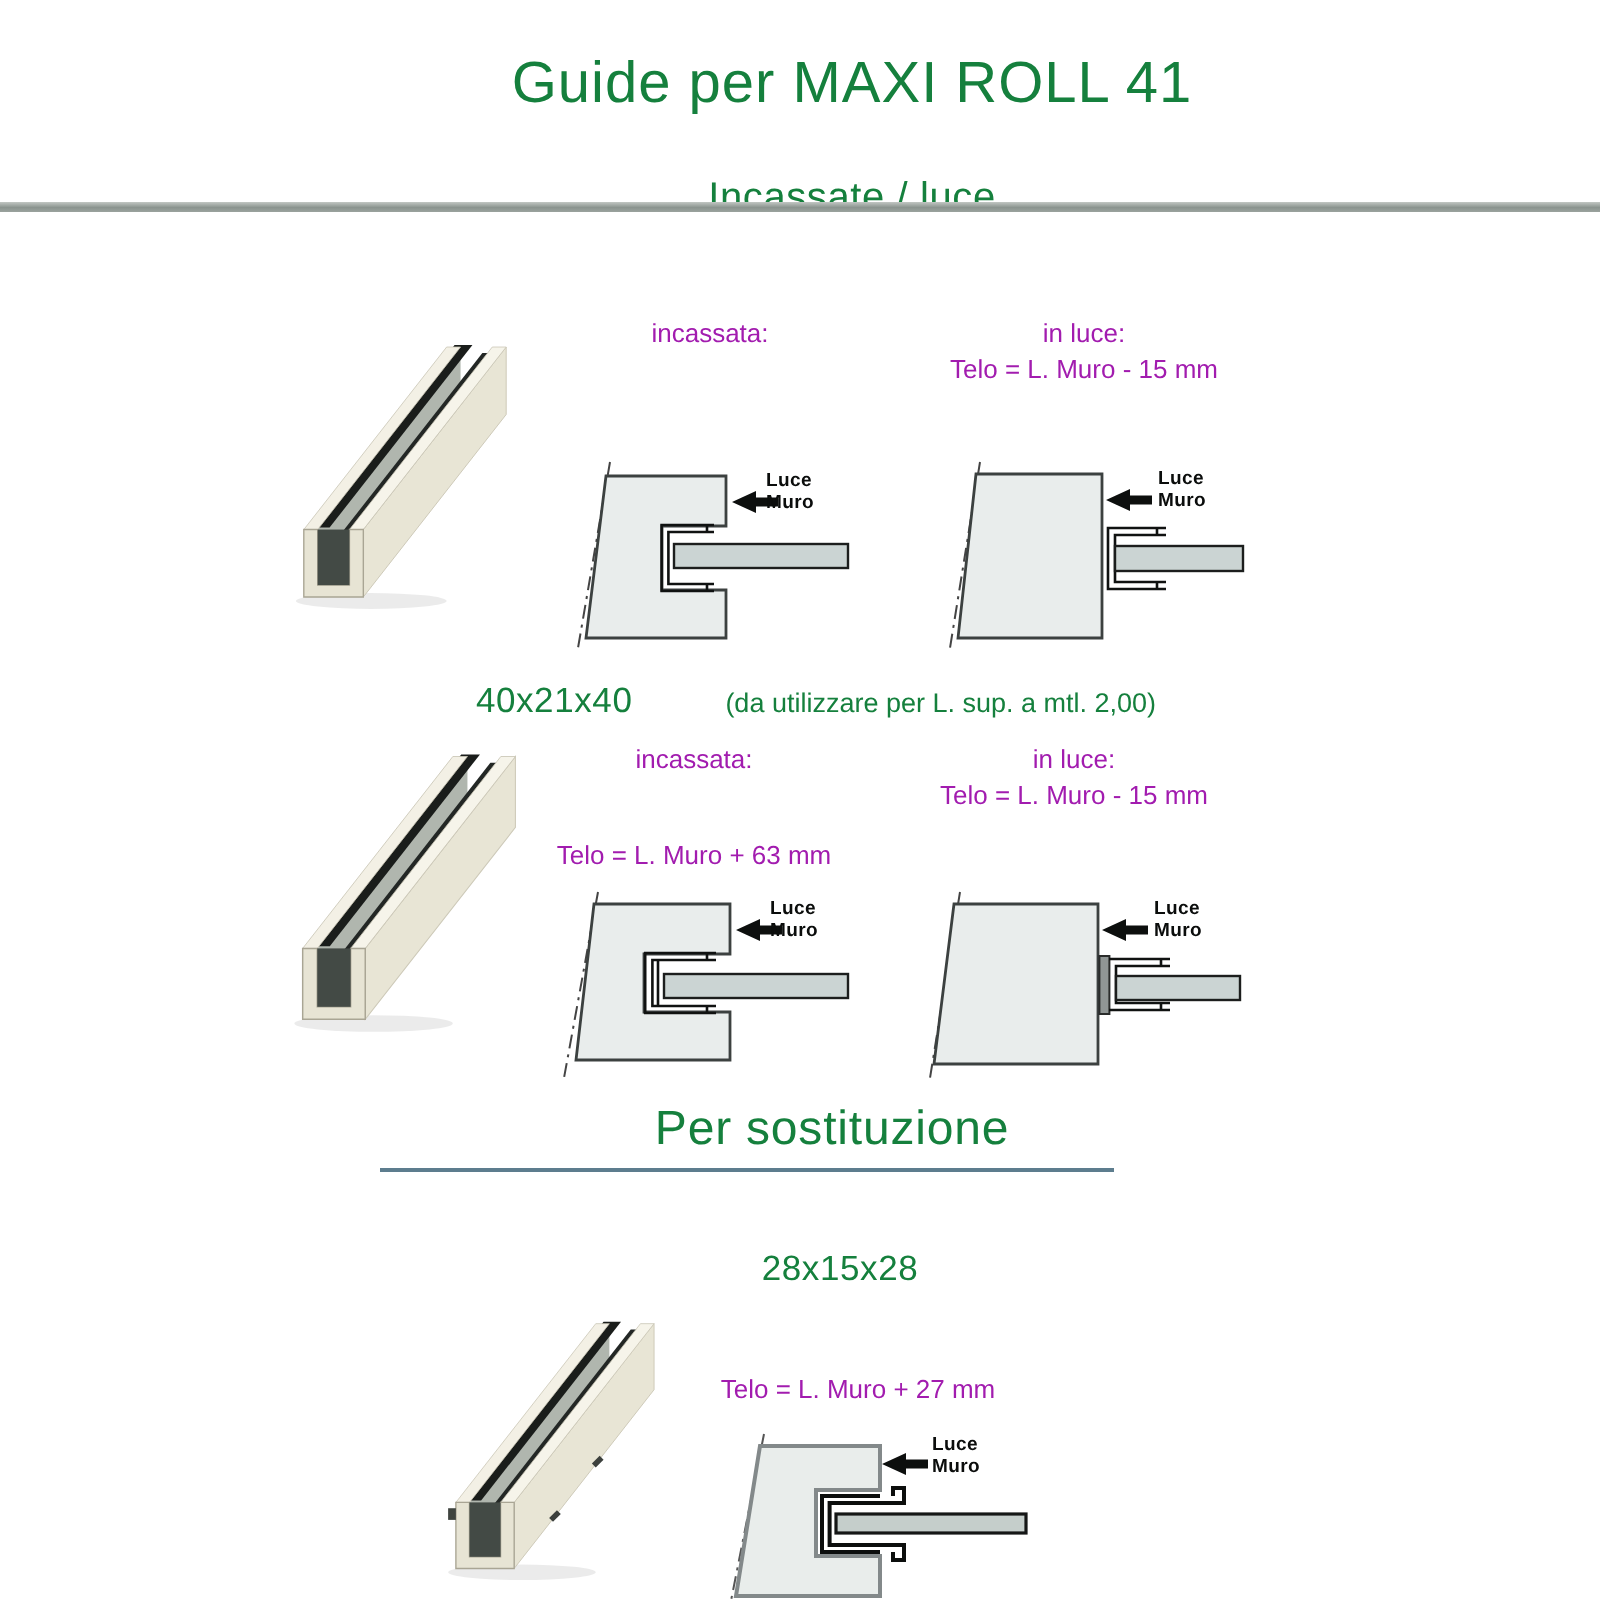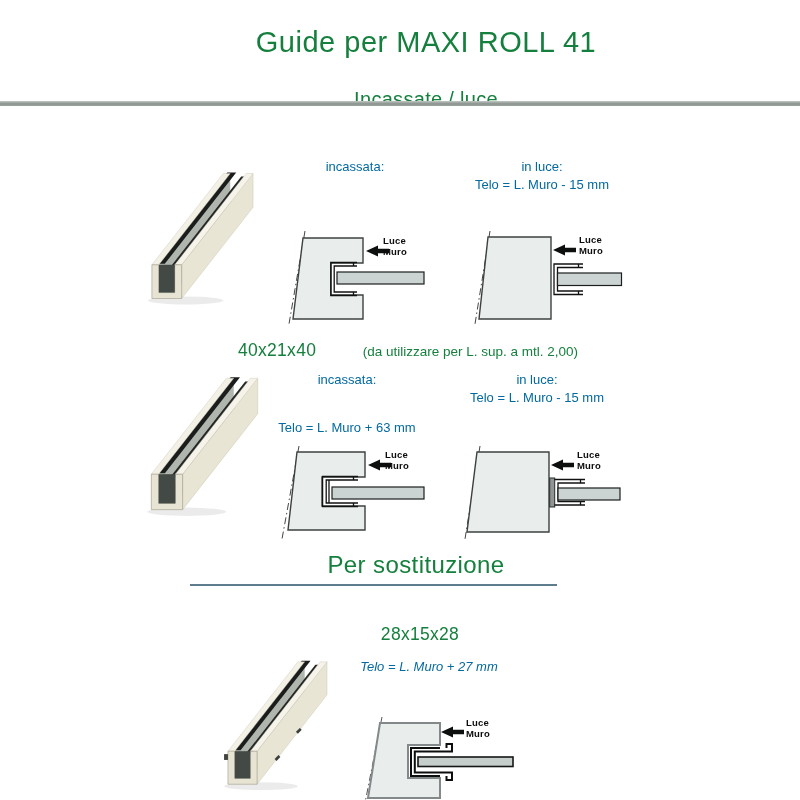--- a/index.html
+++ b/index.html
@@ -7,21 +7,21 @@
         font-family:"Liberation Sans","DejaVu Sans",sans-serif;color:#1a1a1a;}
   .abs{position:absolute;}
   .center{text-align:center;}
   .blue{color:#15803d;padding-left:36px;}
   .title{left:0;top:26px;width:780px;font-size:29px;font-weight:300;letter-spacing:.5px;}
   .subtitle{left:0;top:88px;width:780px;font-size:20px;font-weight:300;letter-spacing:.3px;}
   .topbar{left:0;top:101px;width:800px;height:5px;
           background:linear-gradient(to bottom,#c2c7c3 0%,#8b948f 55%,#9ba39e 100%);}
   .sec-heading{font-size:17.5px;font-weight:300;letter-spacing:.3px;}
   .sec-note{font-size:13.5px;font-weight:300;}
-  .dlabel{font-size:13px;line-height:18px;color:#0369a1;}
+  .dlabel{font-size:13px;line-height:18px;color:#a21caf;}
   .big-heading{font-size:24px;font-weight:300;letter-spacing:.4px;text-align:center;}
   .rule{height:2px;background:#5d7d8e;}
   .diag{position:absolute;margin-top:35px;}
   .diag svg{position:absolute;left:0;top:0;}
   .lm{position:absolute;font-size:9.5px;font-weight:bold;line-height:1;color:#0b0d0c;letter-spacing:.2px;}
 </style>
 </head>
 <body>
 
 <div id="page">
@@ -142,21 +142,21 @@
       <polygon points="60,106 64,102 66,104 62,108" fill="#3c403d"></polygon>
       <polygon points="82,78 86,74 88,76 84,80" fill="#3c403d"></polygon>
       <polygon points="12,98 19,98 91,6 84,6" fill="#f3f0e5" stroke="#c9c5b4" stroke-width="0.4"></polygon>
       <polygon points="35,98 42,98 114,6 107,6" fill="#f6f4ea" stroke="#c9c5b4" stroke-width="0.4"></polygon>
       <path d="M12,132 L12,98 L19,98 L19,126 L35,126 L35,98 L42,98 L42,132 Z" fill="#e7e4d4" stroke="#a9a594" stroke-width="0.7"></path>
       <rect x="8" y="101" width="4" height="6" fill="#3f443f"></rect>
       <rect x="19" y="98" width="16" height="28" fill="#434a45"></rect>
     </svg>
   </div>
 
-  <div class="abs center dlabel" style="left:329px;top:658px;width:200px;font-style:italic;">Telo = L. Muro + 27 mm</div>
+  <div class="abs center dlabel" style="left:329px;top:686px;width:200px;">Telo = L. Muro + 27 mm</div>
 
   <div class="diag" style="left:360px;top:680px;width:160px;height:110px;">
     <svg width="160" height="110" viewBox="0 0 160 110">
       <path d="M22,2 L3,98" stroke="#555" stroke-width="1" fill="none" stroke-dasharray="7 3 1.5 3"></path>
       <path d="M20,8 L80,8 L80,30 L48,30 L48,63 L80,63 L80,83 L8,83 Z" fill="#e9edeb" stroke="#83898a" stroke-width="2"></path>
       <path d="M80,33 L51,33 L51,61 L80,61 M80,36.5 L54.8,36.5 L54.8,57.5 L80,57.5 M80,36.5 L92,36.5 L92,29 L86.5,29 L86.5,33 M80,57.5 L92,57.5 L92,65 L86.5,65 L86.5,61" stroke="#0c0e0d" stroke-width="2" fill="none"></path>
       <rect x="58" y="42" width="95" height="9.5" fill="#c5cecb" stroke="#151716" stroke-width="1.6"></rect>
       <polygon points="81,17 93,11.5 93,14.8 104,14.8 104,19.2 93,19.2 93,22.5" fill="#0d0f0e"></polygon>
     </svg>
     <span class="lm" style="left:106px;top:3px;">Luce</span>

